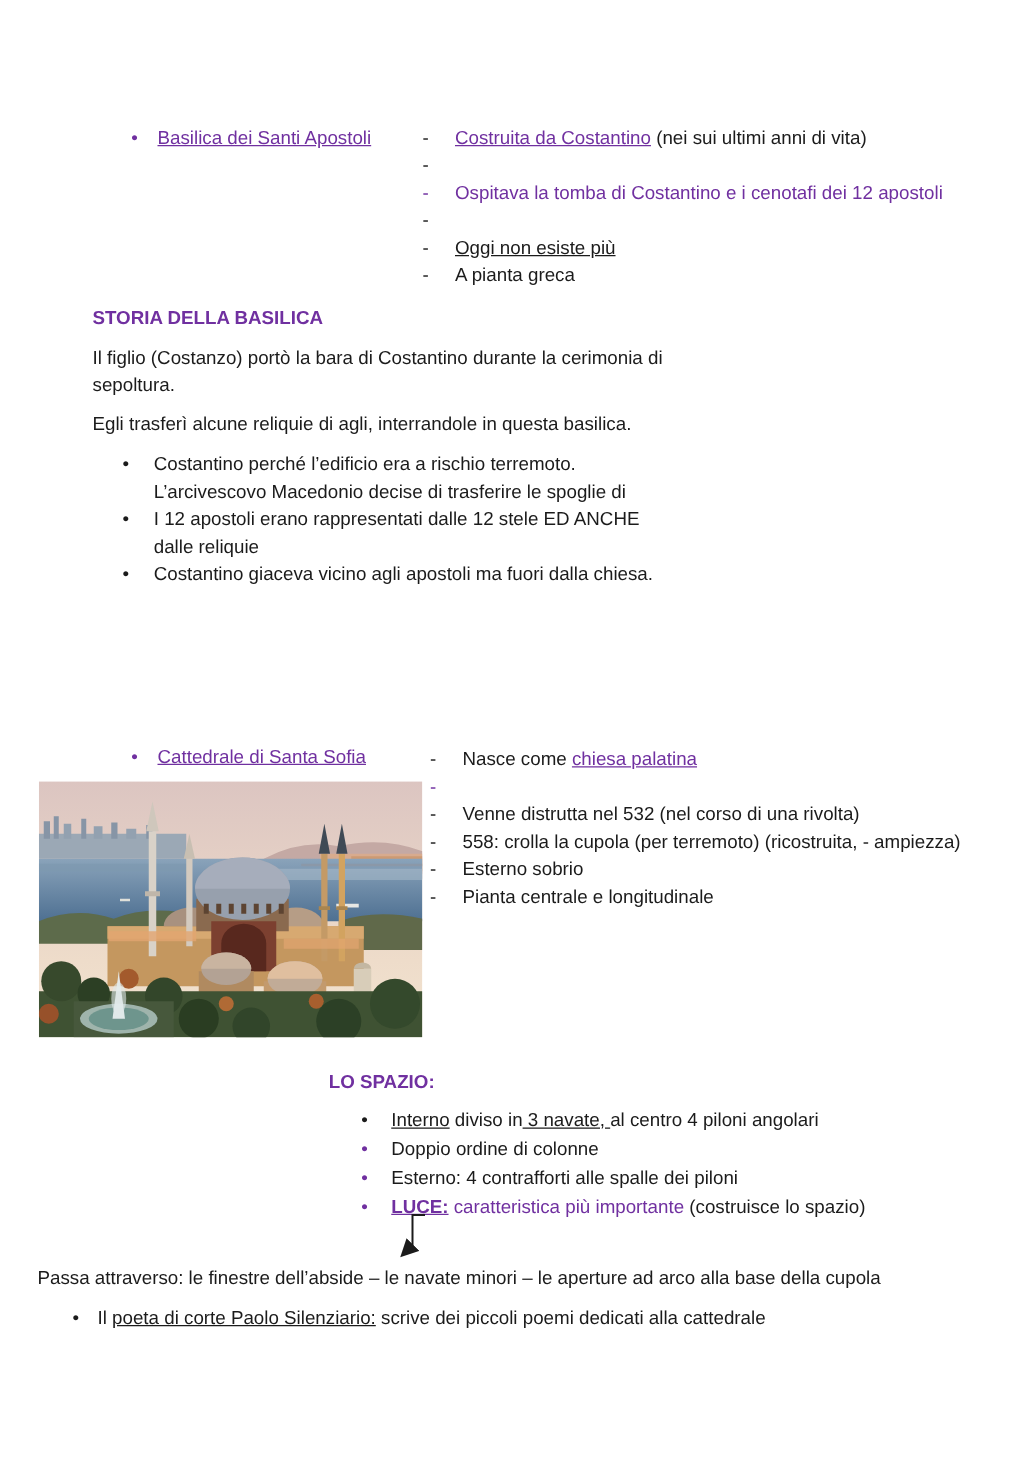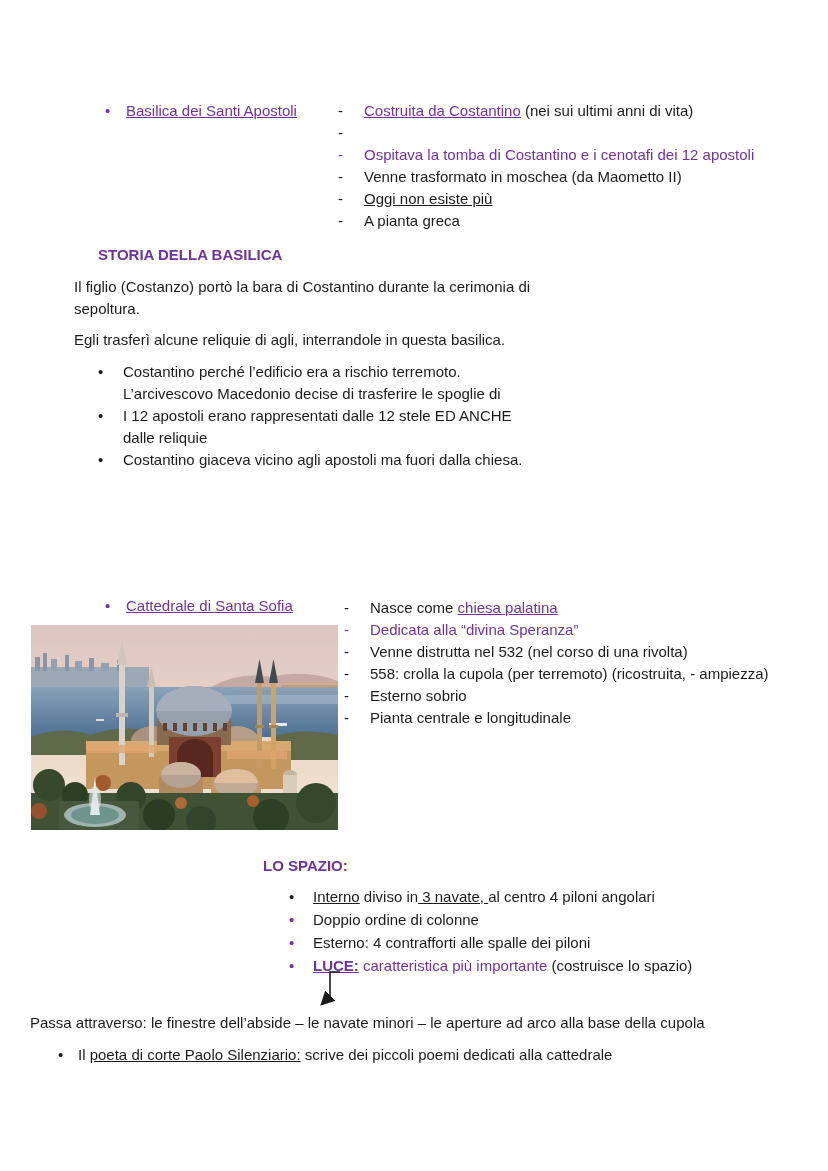--- a/index.html
+++ b/index.html
@@ -41,33 +41,32 @@
     </div>
     <div class="row">
       <span class="dash-col">-</span>
     </div>
     <div class="row">
       <span class="dash-col purple">-</span>
       <span><span class="purple">Ospitava la tomba di Costantino e i cenotafi dei 12 apostoli</span></span>
     </div>
     <div class="row">
       <span class="dash-col">-</span>
-      <span><span>Venne trasformato in moschea (da Maometto II)</span></span>
     </div>
     <div class="row">
       <span class="dash-col">-</span>
       <span><span class="u">Oggi non esiste più</span></span>
     </div>
     <div class="row">
       <span class="dash-col">-</span>
       <span><span>A pianta greca</span></span>
     </div>
   </div>
 
-  <div class="abs heading" style="left:74px; top:244px;margin-left:24px;">STORIA DELLA BASILICA</div>
+  <div class="abs heading" style="left:74px; top:244px;">STORIA DELLA BASILICA</div>
 
   <div class="abs" style="left:74px; top:276px;">
     <div>Il figlio (Costanzo) portò la bara di Costantino durante la cerimonia di</div>
     <div>sepoltura.</div>
   </div>
 
   <div class="abs" style="left:74px; top:329px;">Egli trasferì alcune reliquie di agli, interrandole in questa basilica.</div>
 
   <div class="abs" style="left:98px; top:361px;">
     <div class="row">
@@ -97,21 +96,20 @@
     <span class="purple u">Cattedrale di Santa Sofia</span>
   </div>
 
   <div class="abs dashlist" style="left:344px; top:597px;">
     <div class="row">
       <span class="dash-col">-</span>
       <span><span>Nasce come </span><span class="purple u">chiesa palatina</span></span>
     </div>
     <div class="row">
       <span class="dash-col purple">-</span>
-      <span><span class="purple">Dedicata alla “divina Speranza”</span></span>
     </div>
     <div class="row">
       <span class="dash-col">-</span>
       <span><span>Venne distrutta nel 532 (nel corso di una rivolta)</span></span>
     </div>
     <div class="row">
       <span class="dash-col">-</span>
       <span><span>558: crolla la cupola (per terremoto) (ricostruita, - ampiezza)</span></span>
     </div>
     <div class="row">

